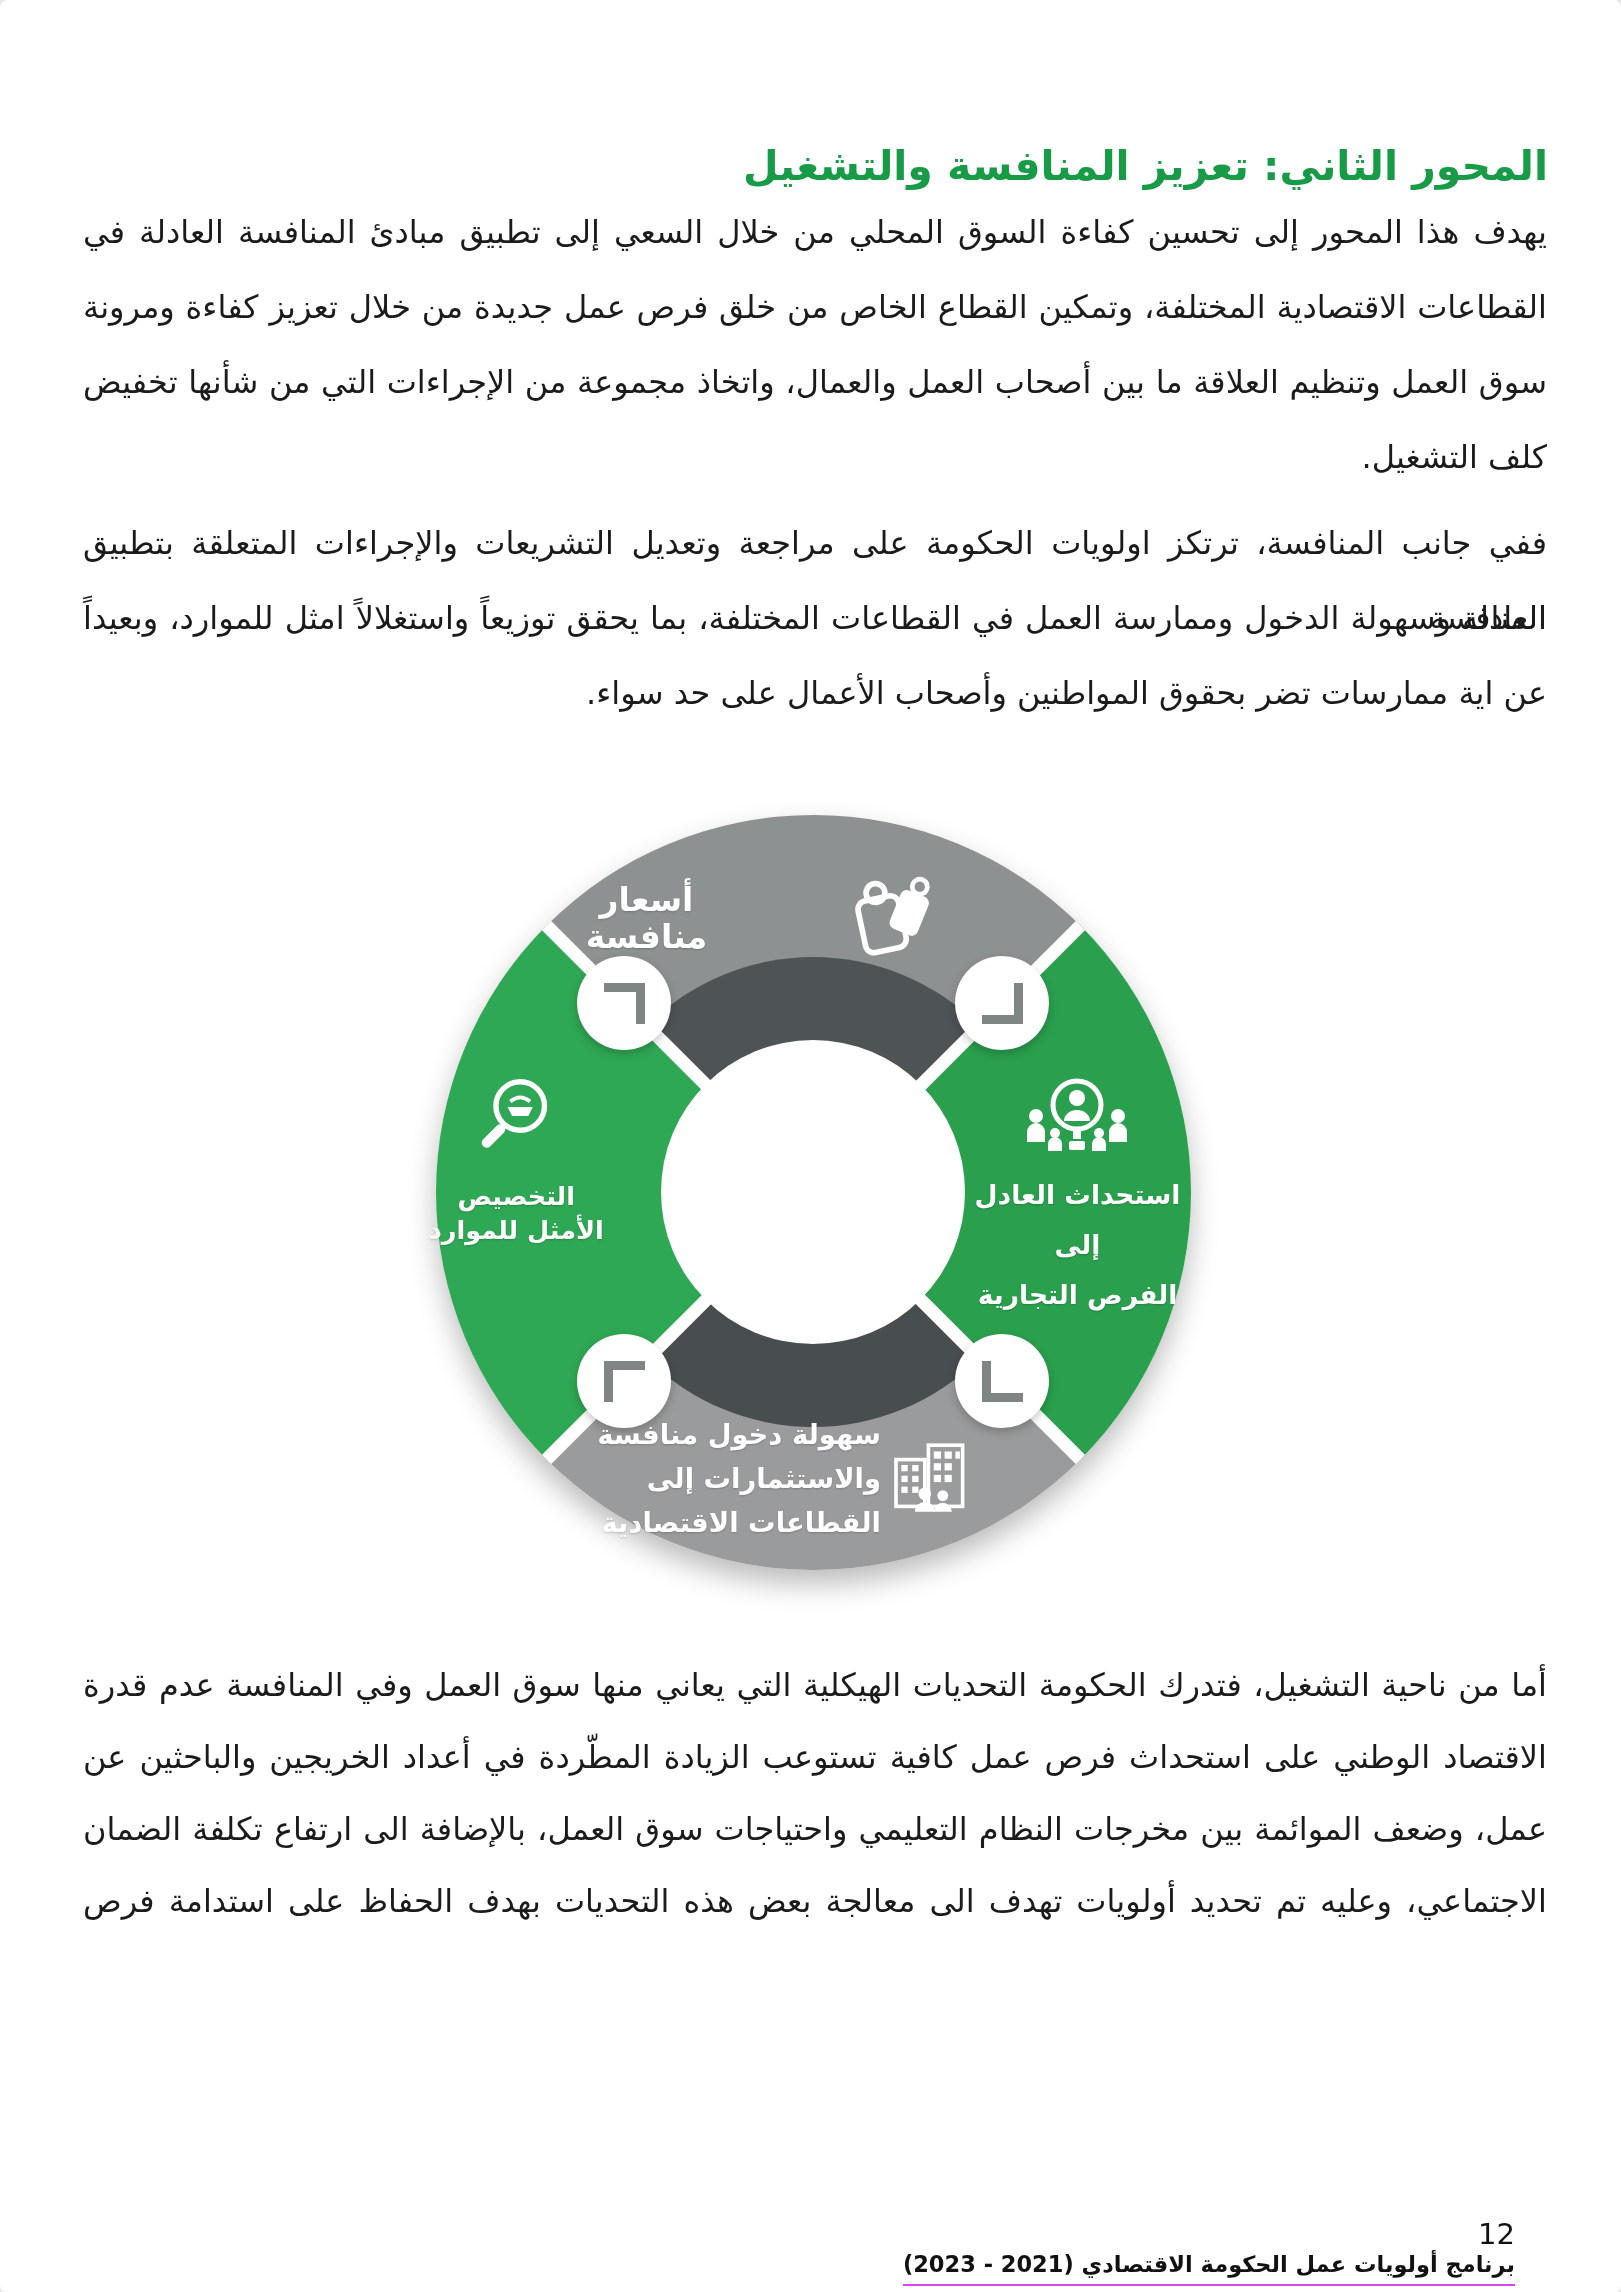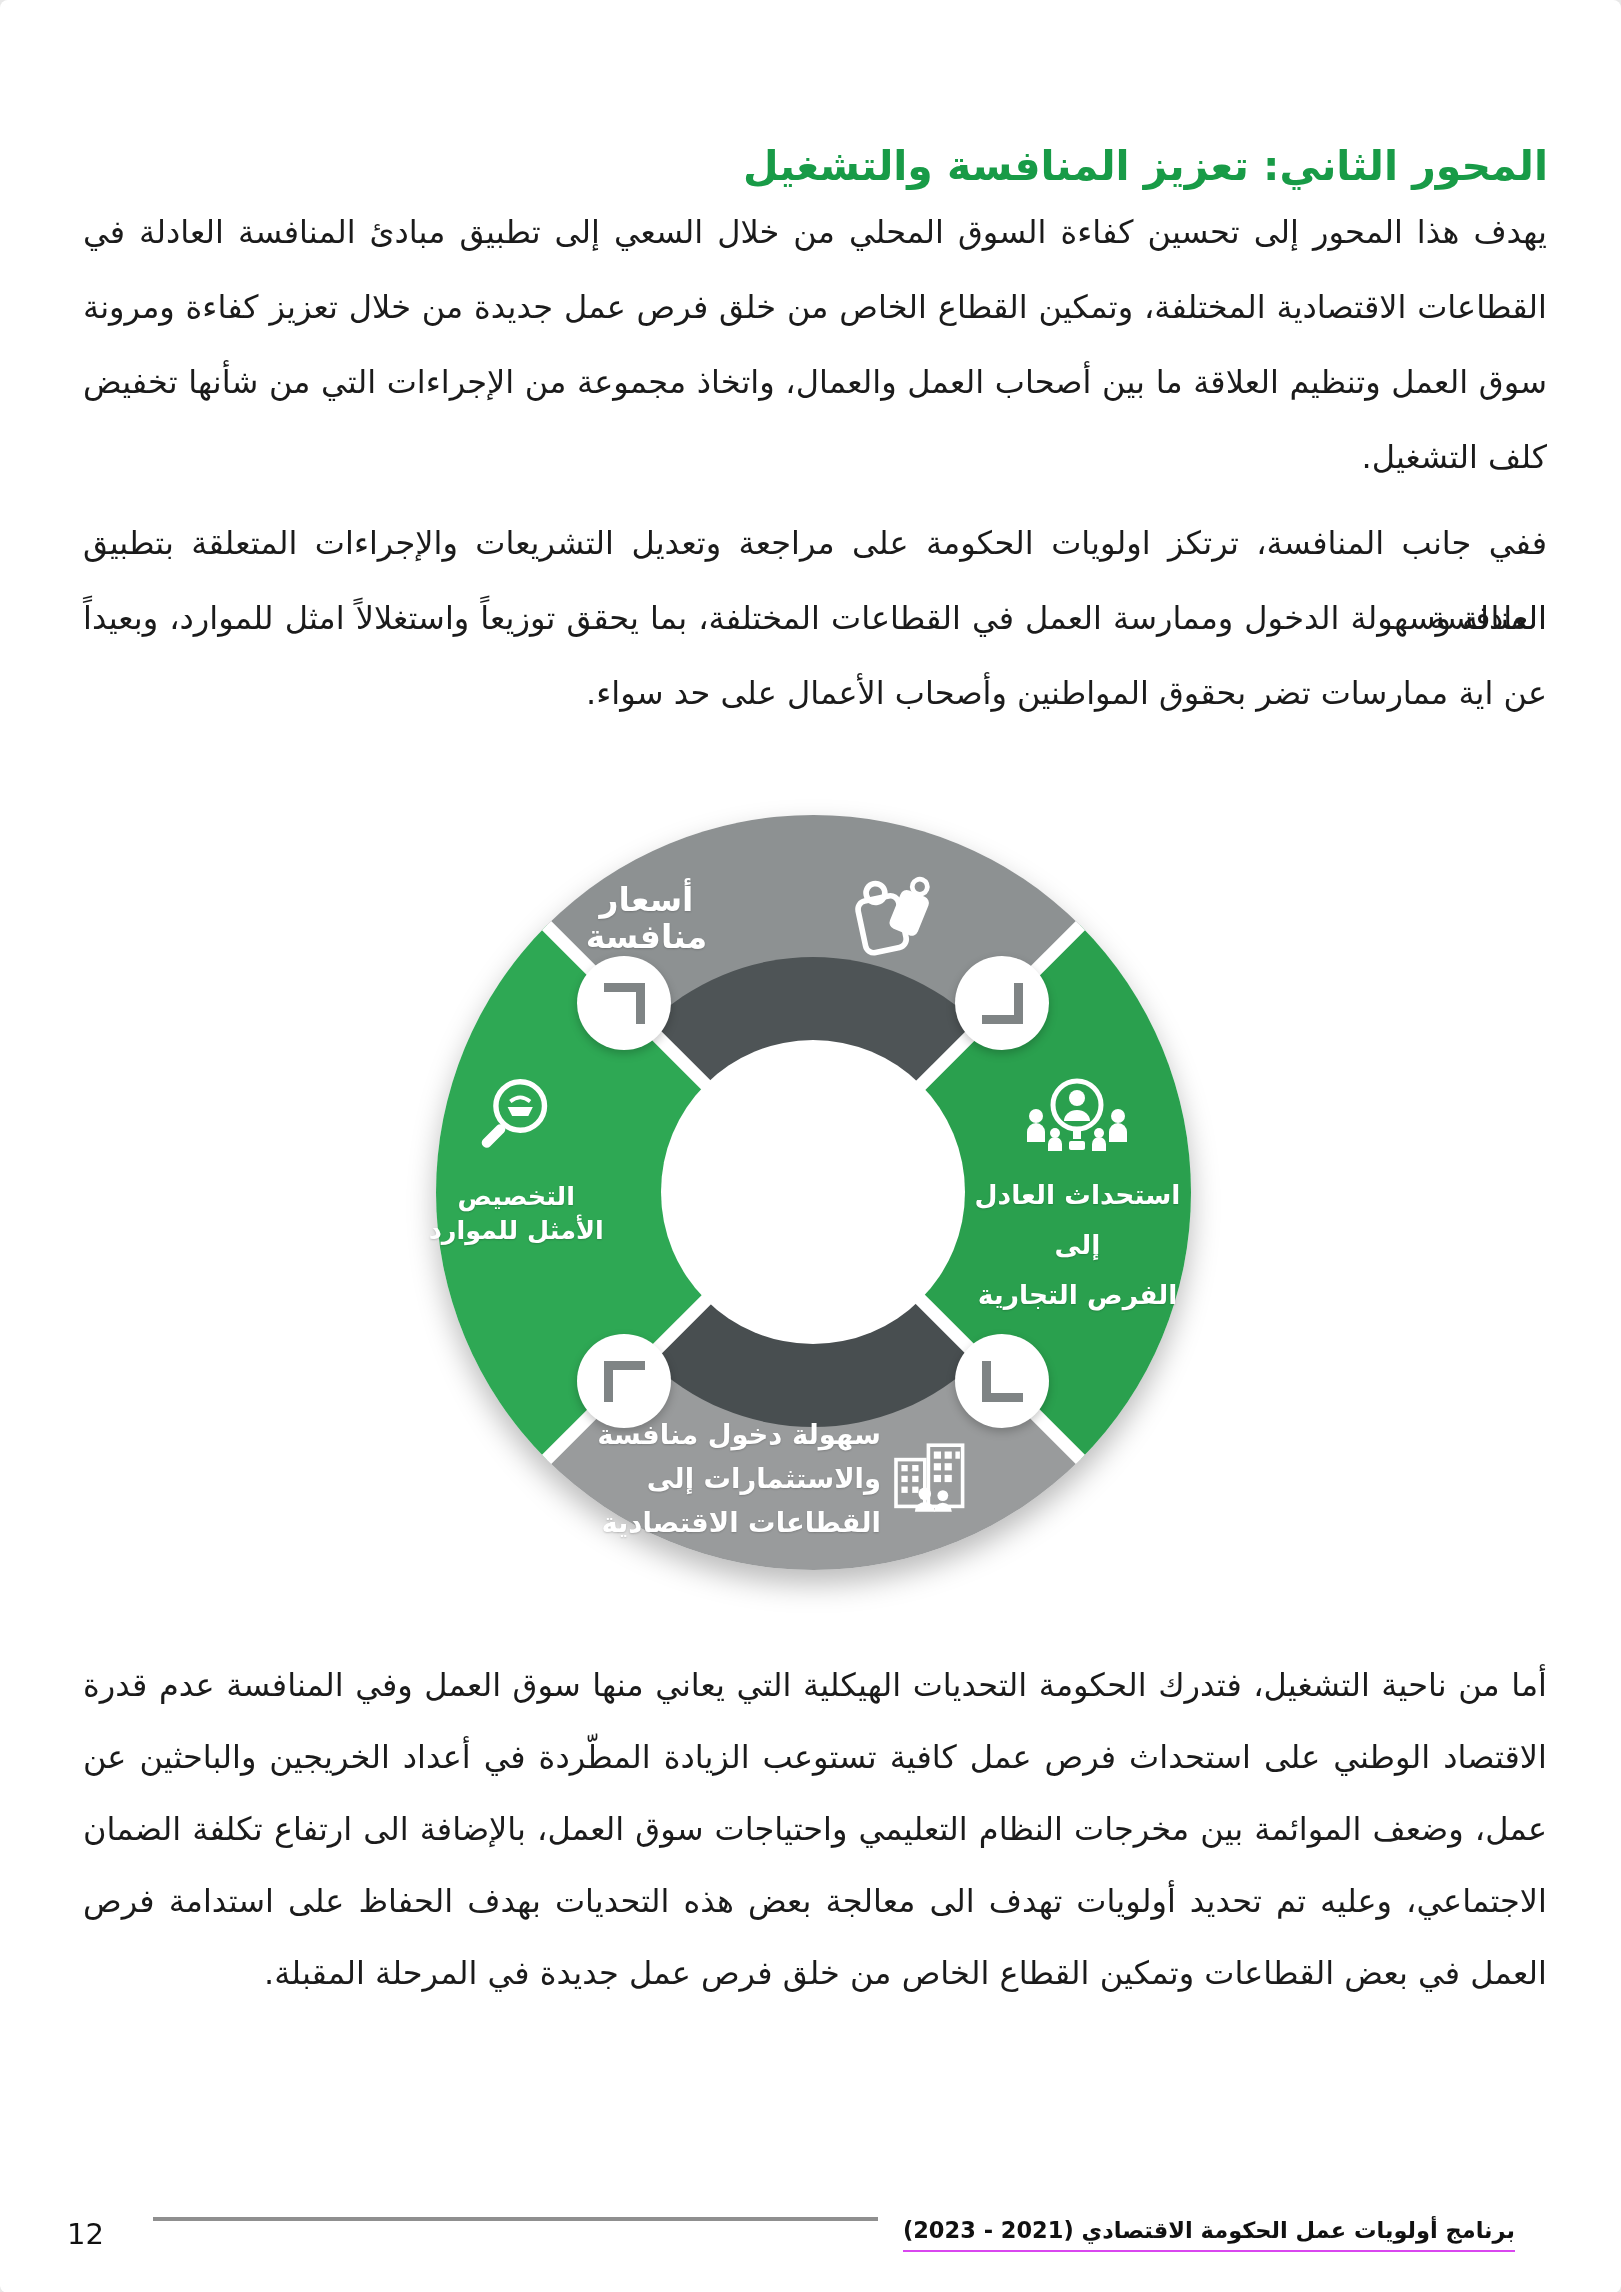--- a/index.html
+++ b/index.html
@@ -84,21 +84,21 @@
     text-align:center; text-shadow:0 1px 2px rgba(0,0,0,0.18);
   }
   #label-top    { left:98px; top:66px;  width:225px; font-size:33px; line-height:37px; }
   #label-right  { left:531px; top:355px; width:221px; font-size:26.5px; line-height:50px; }
   #label-left   { left:-11.8px; top:364px; width:184px; font-size:25.5px; line-height:34px; }
   #label-bottom { left:145px; top:598px; width:300px; font-size:27.4px; line-height:44px; text-align:right; }
 
   
   .footer {
     position:absolute; left:67px; right:106px; top:2217px; height:47px;
-    display:flex; align-items:flex-start; direction:ltr;
+    display:flex; align-items:flex-end; direction:ltr;flex-direction:column;
   }
   .page-num { font-size:29px; color:#111111; flex:0 0 auto; }
   .footer-line { flex:1 1 auto; height:3.9px; background:#8F8F8F; margin:0 24.5px 0 49px; }
   .footer-text {
     flex:0 0 auto; direction:rtl; font-size:22.5px; font-weight:bold; color:#111111;
     border-bottom:2px solid #d946ef; padding-bottom:6.9px;
   }
 </style>
 </head>
 <body>
@@ -225,21 +225,20 @@
       <div>والاستثمارات إلى</div>
       <div>القطاعات الاقتصادية</div>
     </div>
   </div>
 
   <div class="para" id="para3">
     <span class="jline">أما من ناحية التشغيل، فتدرك الحكومة التحديات الهيكلية التي يعاني منها سوق العمل وفي المنافسة عدم قدرة</span>
     <span class="jline">الاقتصاد الوطني على استحداث فرص عمل كافية تستوعب الزيادة المطّردة في أعداد الخريجين والباحثين عن</span>
     <span class="jline">عمل، وضعف الموائمة بين مخرجات النظام التعليمي واحتياجات سوق العمل، بالإضافة الى ارتفاع تكلفة الضمان</span>
     <span class="jline">الاجتماعي، وعليه تم تحديد أولويات تهدف الى معالجة بعض هذه التحديات بهدف الحفاظ على استدامة فرص</span>
-    <span class="jline last">العمل في بعض القطاعات وتمكين القطاع الخاص من خلق فرص عمل جديدة في المرحلة المقبلة.</span>
   </div>
 
   <div class="footer">
     <span class="page-num">12</span>
     <span class="footer-line"></span>
     <span class="footer-text">برنامج أولويات عمل الحكومة الاقتصادي (2021 - 2023)</span>
   </div>
 
 </div>
 

